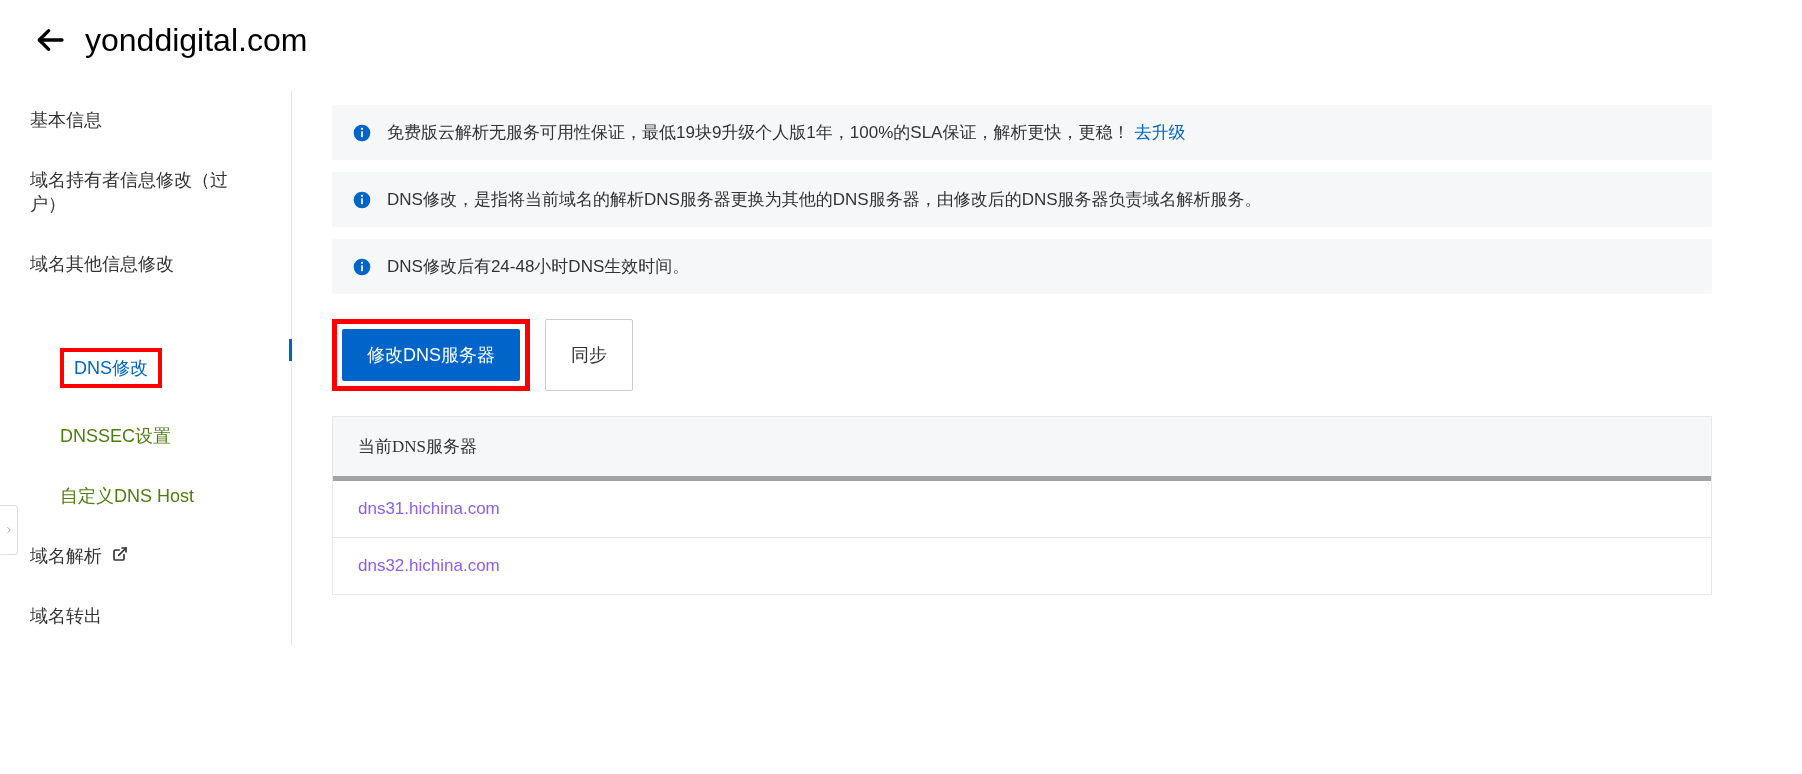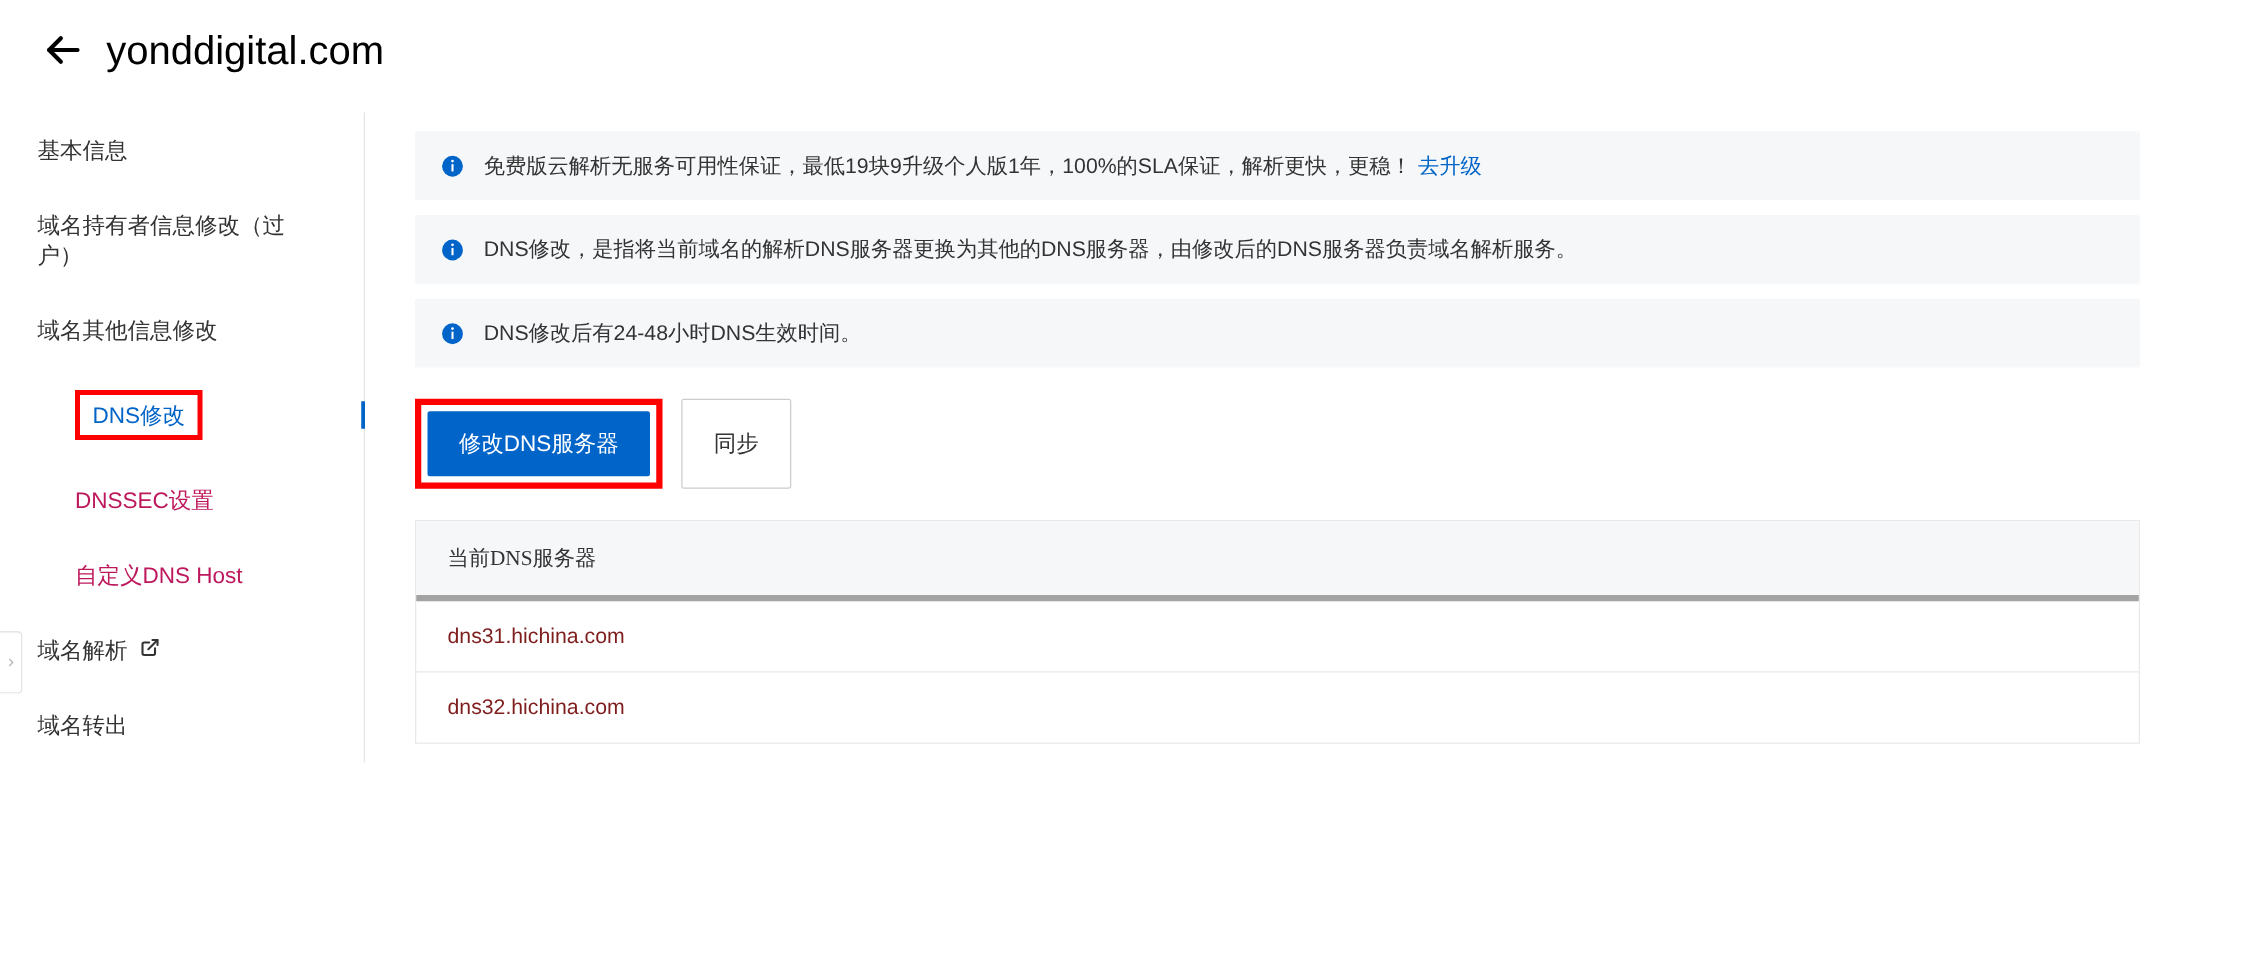--- a/index.html
+++ b/index.html
@@ -50,41 +50,42 @@
       color: #333;
       cursor: pointer;
       display: flex;
       align-items: center;
       justify-content: space-between;
       padding-right: 30px;
     }
     .sidebar-subitem {
       padding: 18px 0 18px 30px;
       font-size: 18px;
-      color: #be185d;
+      color: #4d7c0f;
       cursor: pointer;
     }
     .sidebar-subitem.active {
       color: #0064c8;
       position: relative;
     }
     .sidebar-subitem.active::before {
       content: '';
       position: absolute;
       right: -1px;
       top: 50%;
       transform: translateY(-50%);
       width: 3px;
       height: 22px;
       background: #0064c8;
     }
     .highlight-red {
       border: 4px solid #ff0000;
       display: inline-block;
       padding: 4px 10px;
+      margin-top: 36px;
     }
     .chevron {
       display: inline-block;
     }
     .external-icon {
       display: inline-block;
       margin-left: 5px;
     }
     .main-content {
       flex: 1;
@@ -148,21 +149,21 @@
       background: #f5f7f9;
       padding: 18px 25px;
       font-size: 17px;
       color: #333;
       border-bottom: 5px solid #a3a3a3;
       font-family: Liberation Serif, serif;
     }
     .table-row {
       padding: 18px 25px;
       font-size: 17px;
-      color: #7f1d1d;
+      color: #8b5cf6;
       border-bottom: 1px solid #e8e8e8;
     }
     .table-row:last-child {
       border-bottom: none;
     }
     .side-tab {
       position: fixed;
       left: 0;
       top: 505px;
       width: 18px;

